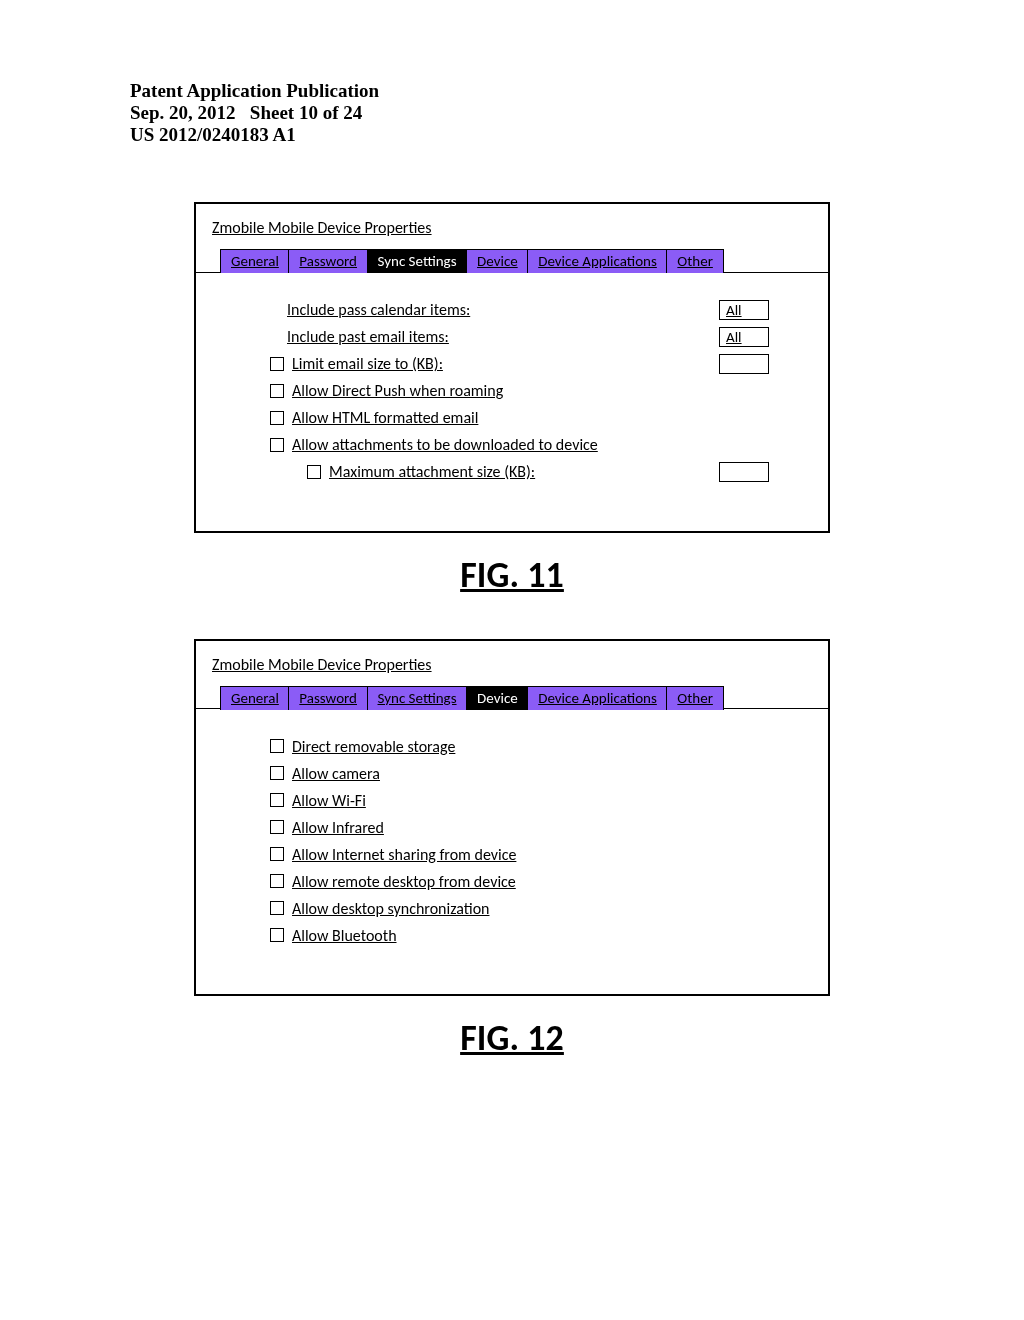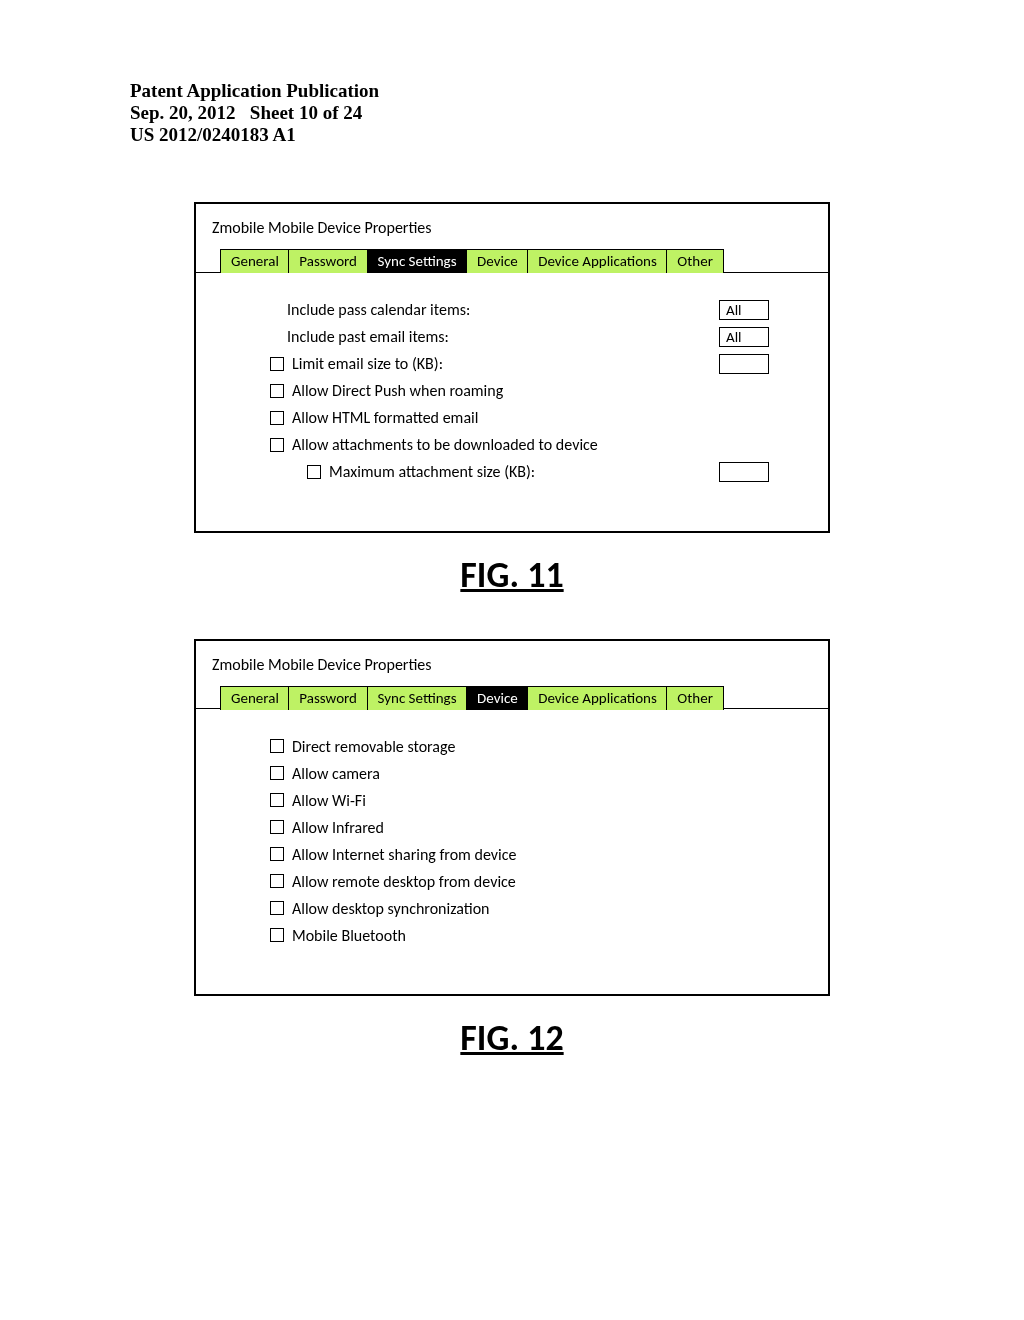--- a/index.html
+++ b/index.html
@@ -20,20 +20,21 @@
     justify-content: space-between;
     padding: 80px 110px 16px 130px;
     font-size: 19px;
     flex-direction: column;
   }
   .header .left { font-weight: bold; }
   .header .center { font-weight: bold; }
   .header .right { font-weight: bold; }
   .figure-area {
     padding: 40px 0 0 0;
+    text-decoration: underline;
   }
   .window {
     width: 636px;
     margin: 0 auto 20px auto;
     border: 2px solid #000;
     font-family: Calibri, Arial, sans-serif;
     font-size: 16px;
   }
   .winbody {
     padding: 6px 0 0 0;
@@ -48,21 +49,21 @@
     padding: 0 0 0 24px;
     height: 26px;
   }
   .tab {
     border: 1.5px solid #000;
     border-bottom: none;
     padding: 2px 10px 3px 10px;
     font-size: 15px;
     line-height: 1.2;
     margin-right: -1.5px;
-    background: #bef264;
+    background: #8b5cf6;
     position: relative;
   }
   .tab.active {
     background: #000;
     color: #fff;
   }
   .tabcontent {
     border: 1.5px solid #000;
     border-top: 1.5px solid #000;
     margin: 0 -2px -2px -2px;
@@ -214,21 +215,21 @@
             <div class="row indent1">
               <span class="cb"></span>
               <span class="labcell">Allow remote desktop from device</span>
             </div>
             <div class="row indent1">
               <span class="cb"></span>
               <span class="labcell">Allow desktop synchronization</span>
             </div>
             <div class="row indent1">
               <span class="cb"></span>
-              <span class="labcell">Mobile Bluetooth</span>
+              <span class="labcell">Allow Bluetooth</span>
             </div>
           </div>
         </div>
       </div>
       <div class="figlabel">FIG. 12</div>
     </div>
 
 </div>
 
 </body></html>

